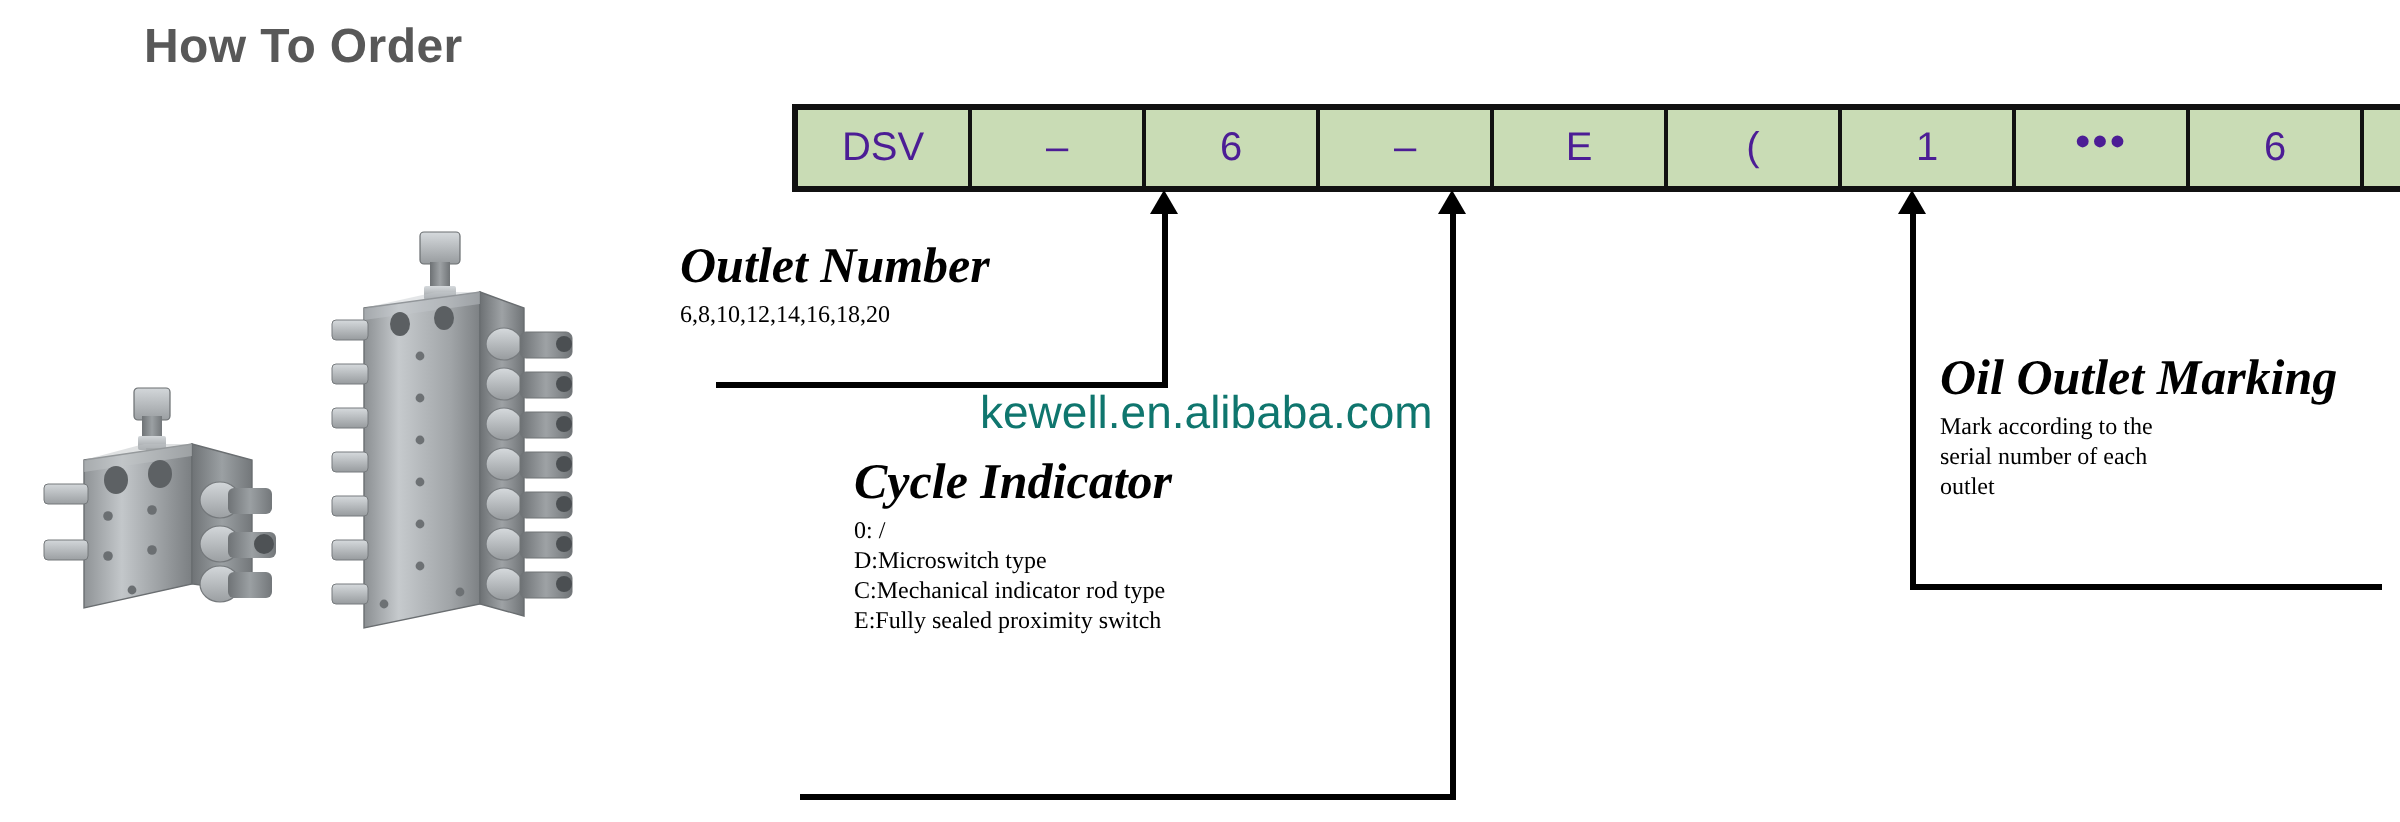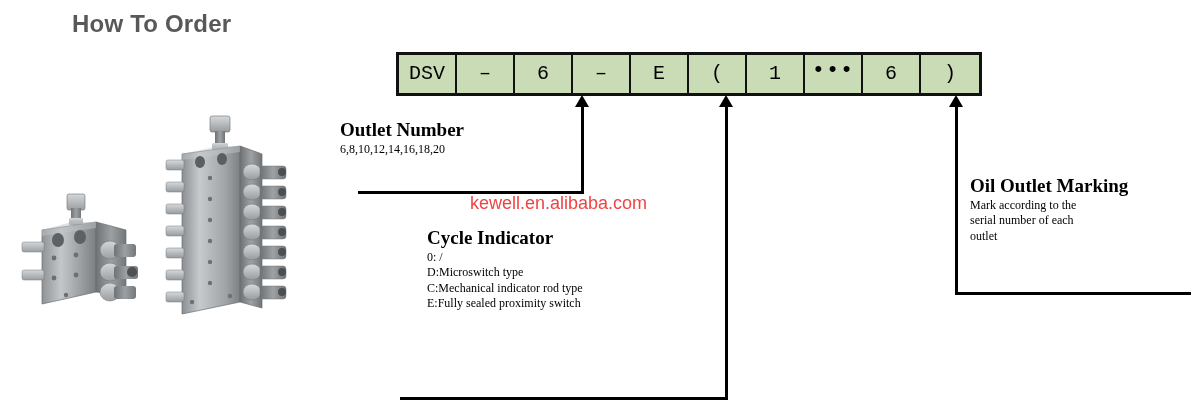--- a/index.html
+++ b/index.html
@@ -44,51 +44,52 @@
     position: absolute;
     left: 396px;
     top: 52px;
     height: 44px;
     display: flex;
     border: 3px solid #111111;
     box-sizing: border-box;
     background: #c9dcb5;
   }
   .code-cell {
-    width: 58px;
+    width: 87px;
     height: 100%;
     box-sizing: border-box;
     background: #c9dcb5;
     border-right: 2px solid #111111;
     display: flex;
     align-items: center;
     justify-content: center;
-    font-family: Liberation Mono, monospace;
+    font-family: Liberation Sans, sans-serif;
     font-size: 20px;
-    color: #000000;
+    color: #4c1d95;
     line-height: 1;
   }
   .code-cell:last-child { border-right: none; }
   .code-cell.ellipsis {
     font-size: 22px;
     letter-spacing: 1px;
     padding-bottom: 6px;
   }
 
   
   .callout {
     position: absolute;
     color: #000000;
     font-family: "Liberation Serif", serif;
   }
   .callout .c-head {
     font-weight: bold;
-    font-size: 19px;
+    font-size: 25px;
     line-height: 1.28;
     white-space: nowrap;
+    font-style: italic;
   }
   .callout .c-line {
     font-size: 12px;
     line-height: 1.26;
     white-space: nowrap;
   }
 
   #callout-outlet  { left: 340px; top: 118px; }
   #callout-cycle   { left: 396px; top: 226px; margin-left: 31px; }
   #callout-oil     { left: 970px; top: 174px; width: 220px; }
@@ -120,25 +121,25 @@
   #lead-cycle-a  { left: 719px; top: 95px; }
 
   
   #lead-oil-h    { left: 955px; top: 292px; width: 236px; }
   #lead-oil-v    { left: 955px; top: 106px; height: 187px; }
   #lead-oil-a    { left: 949px; top: 95px; }
 
   
   #watermark {
     position: absolute;
-    left: 470px;
+    left: 490px;
     top: 193px;
     font-family: "Liberation Sans", sans-serif;
-    font-size: 18px;
-    color: #ef4444;
+    font-size: 23px;
+    color: #0f766e;
     white-space: nowrap;
     pointer-events: none;
   }
 </style>
 </head>
 <body>
 
 <div id="page">
 
   <div id="page-title">How To Order</div>

